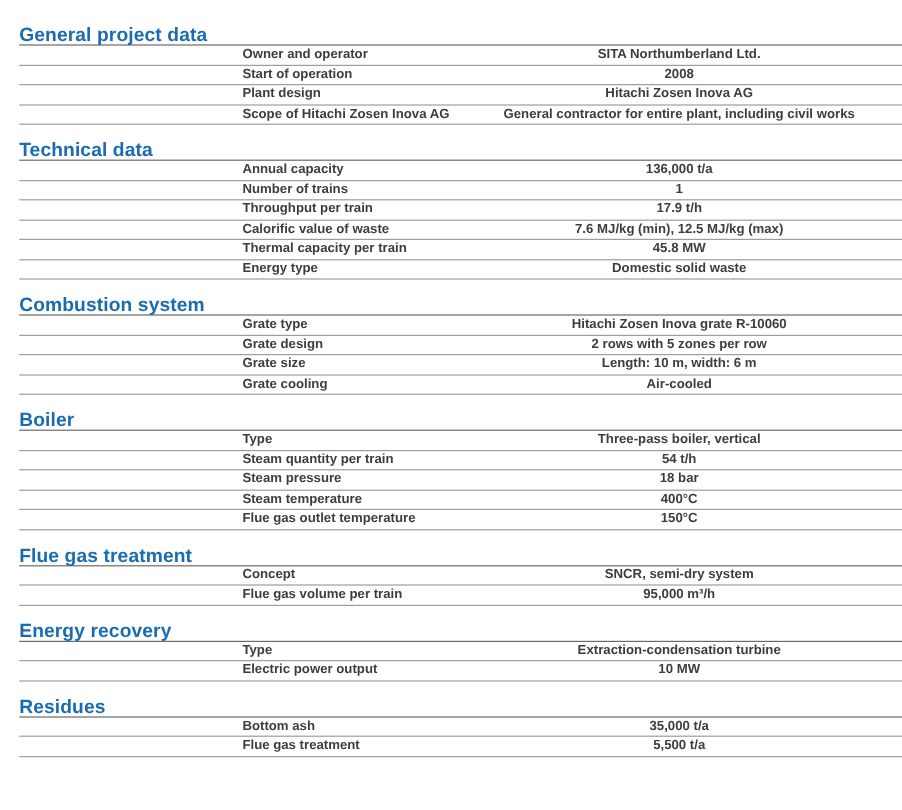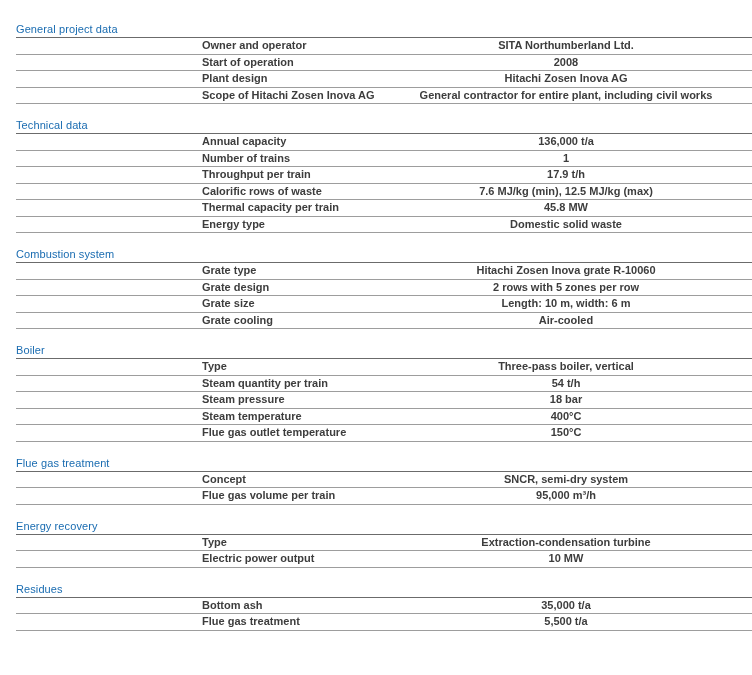--- a/index.html
+++ b/index.html
@@ -19,22 +19,22 @@
     width: 752px;
   }
   .section {
     margin-top: 15px;
     width: 736px;
   }
   .section:first-child {
     margin-top: 0;
   }
   .section-title {
-    font-size: 11px;
-    font-weight: normal;
+    font-size: 16px;
+    font-weight: bold;
     color: #1a6cb1;
     height: 14px;
     line-height: 13px;
     border-bottom: 1.2px solid #6b6b6b;
     letter-spacing: 0.1px;
   }
   .row {
     display: flex;
     height: 15.5px;
     line-height: 15.5px;
@@ -97,21 +97,21 @@
     <span class="row-label">Number of trains</span>
     <span class="row-value">1</span>
   </div>
 
   <div class="row">
     <span class="row-label">Throughput per train</span>
     <span class="row-value">17.9 t/h</span>
   </div>
 
   <div class="row">
-    <span class="row-label">Calorific rows of waste</span>
+    <span class="row-label">Calorific value of waste</span>
     <span class="row-value">7.6 MJ/kg (min), 12.5 MJ/kg (max)</span>
   </div>
 
   <div class="row">
     <span class="row-label">Thermal capacity per train</span>
     <span class="row-value">45.8 MW</span>
   </div>
 
   <div class="row">
     <span class="row-label">Energy type</span>

